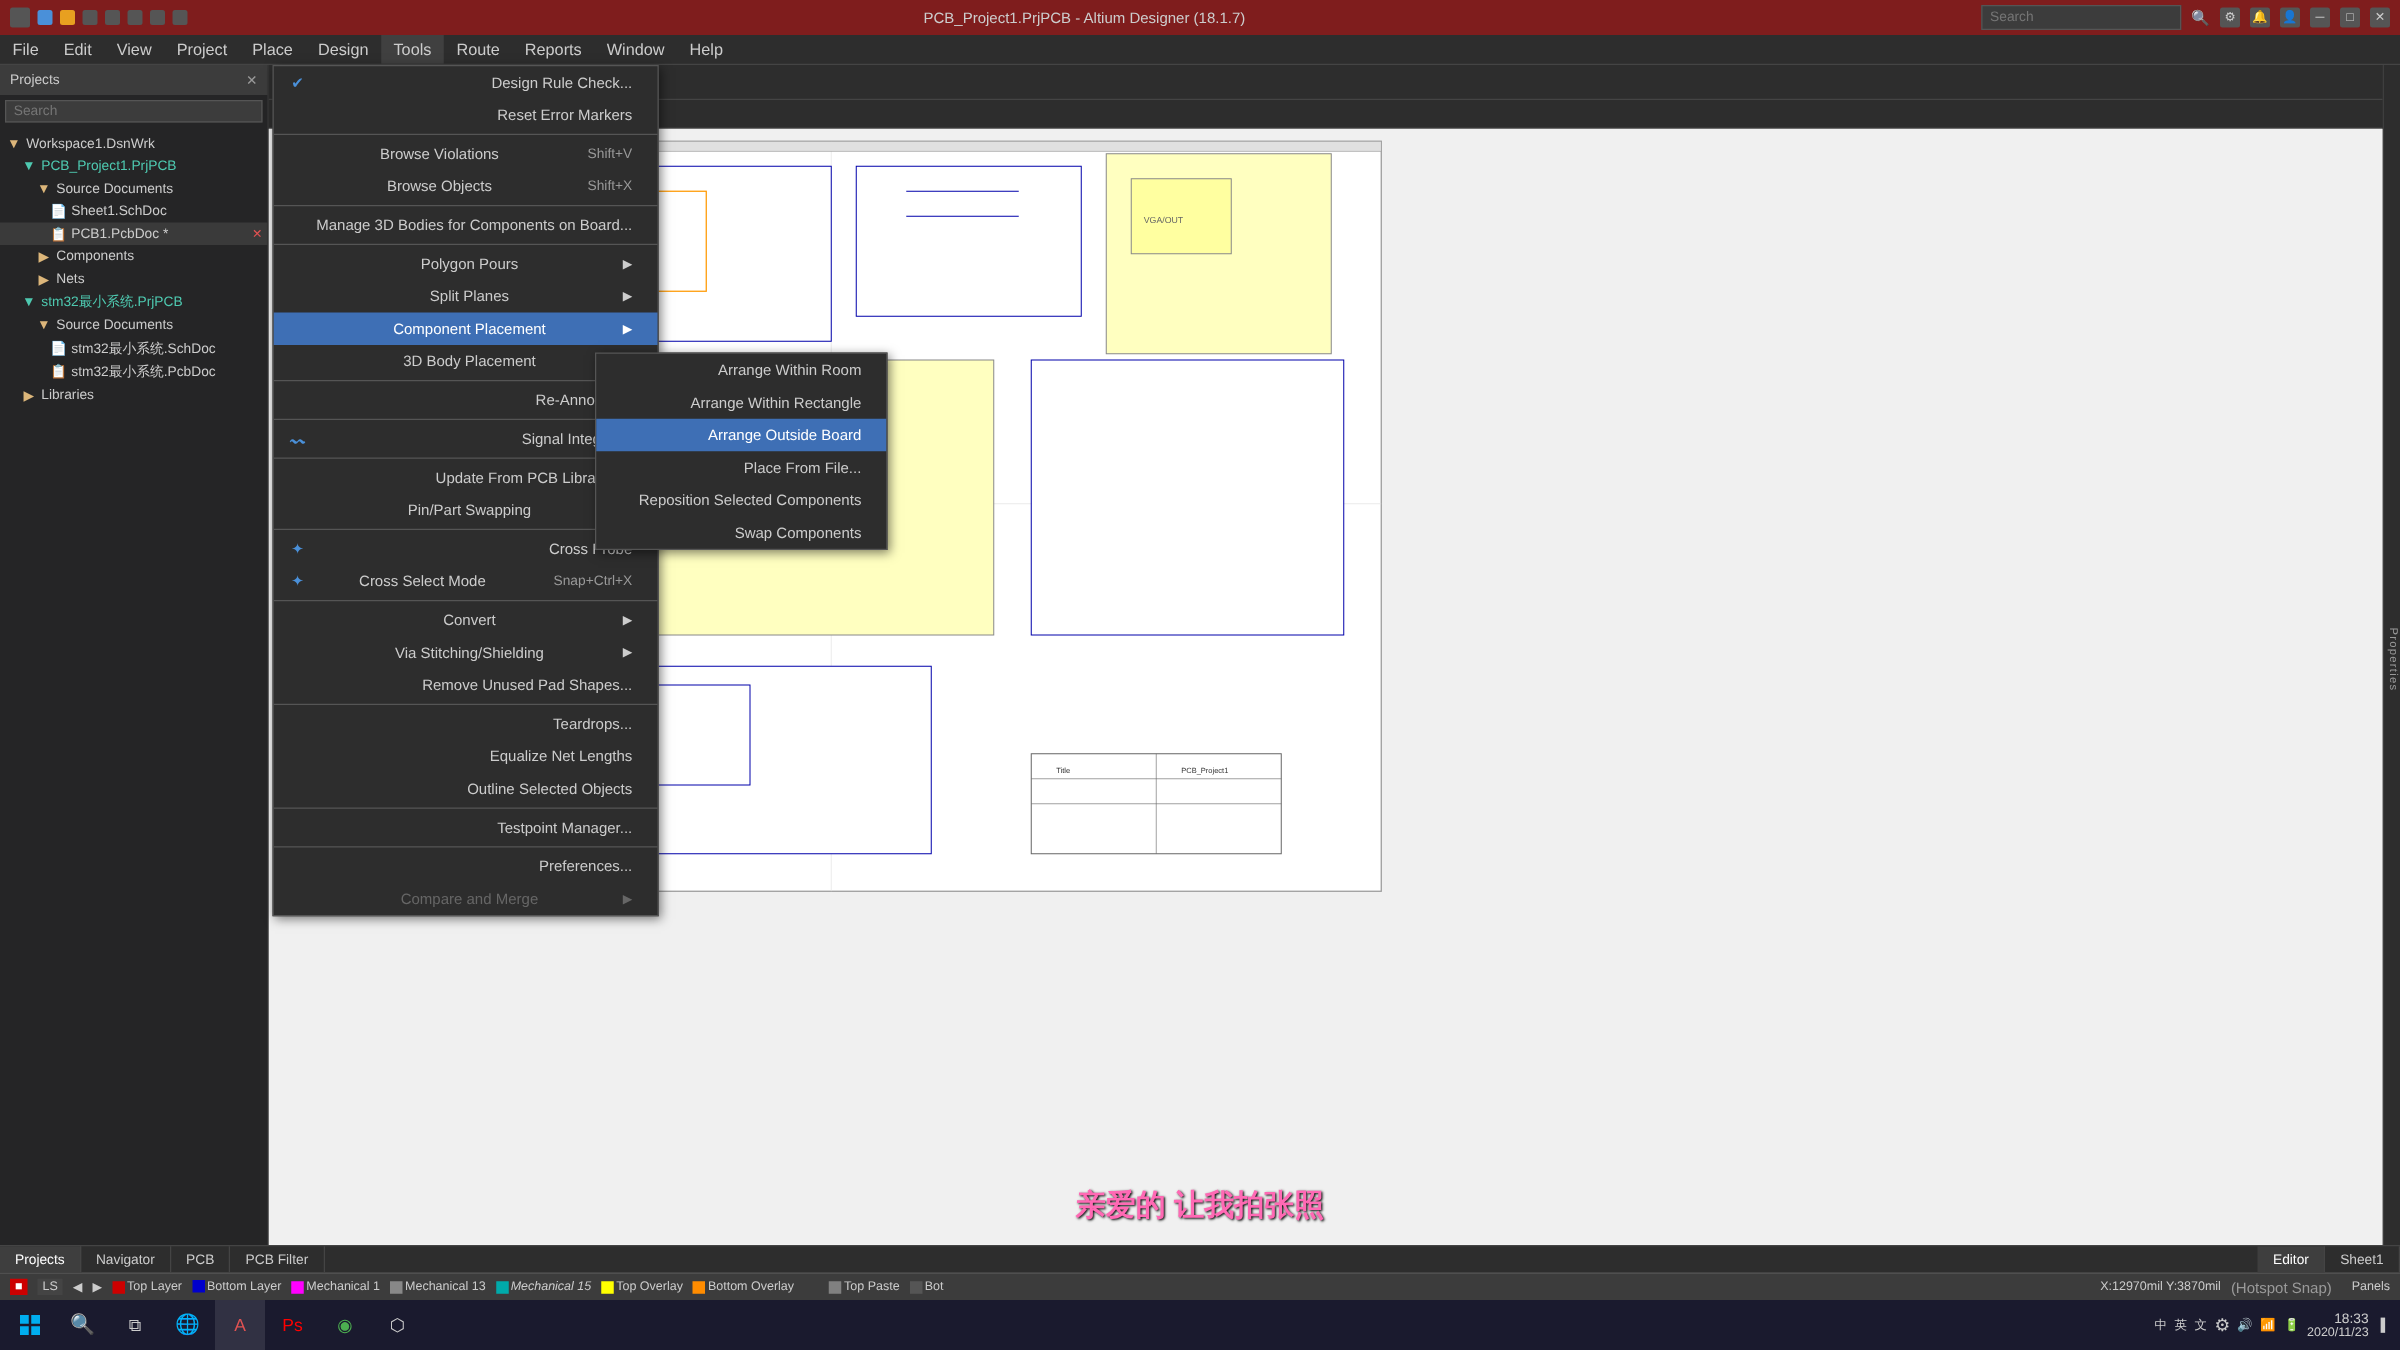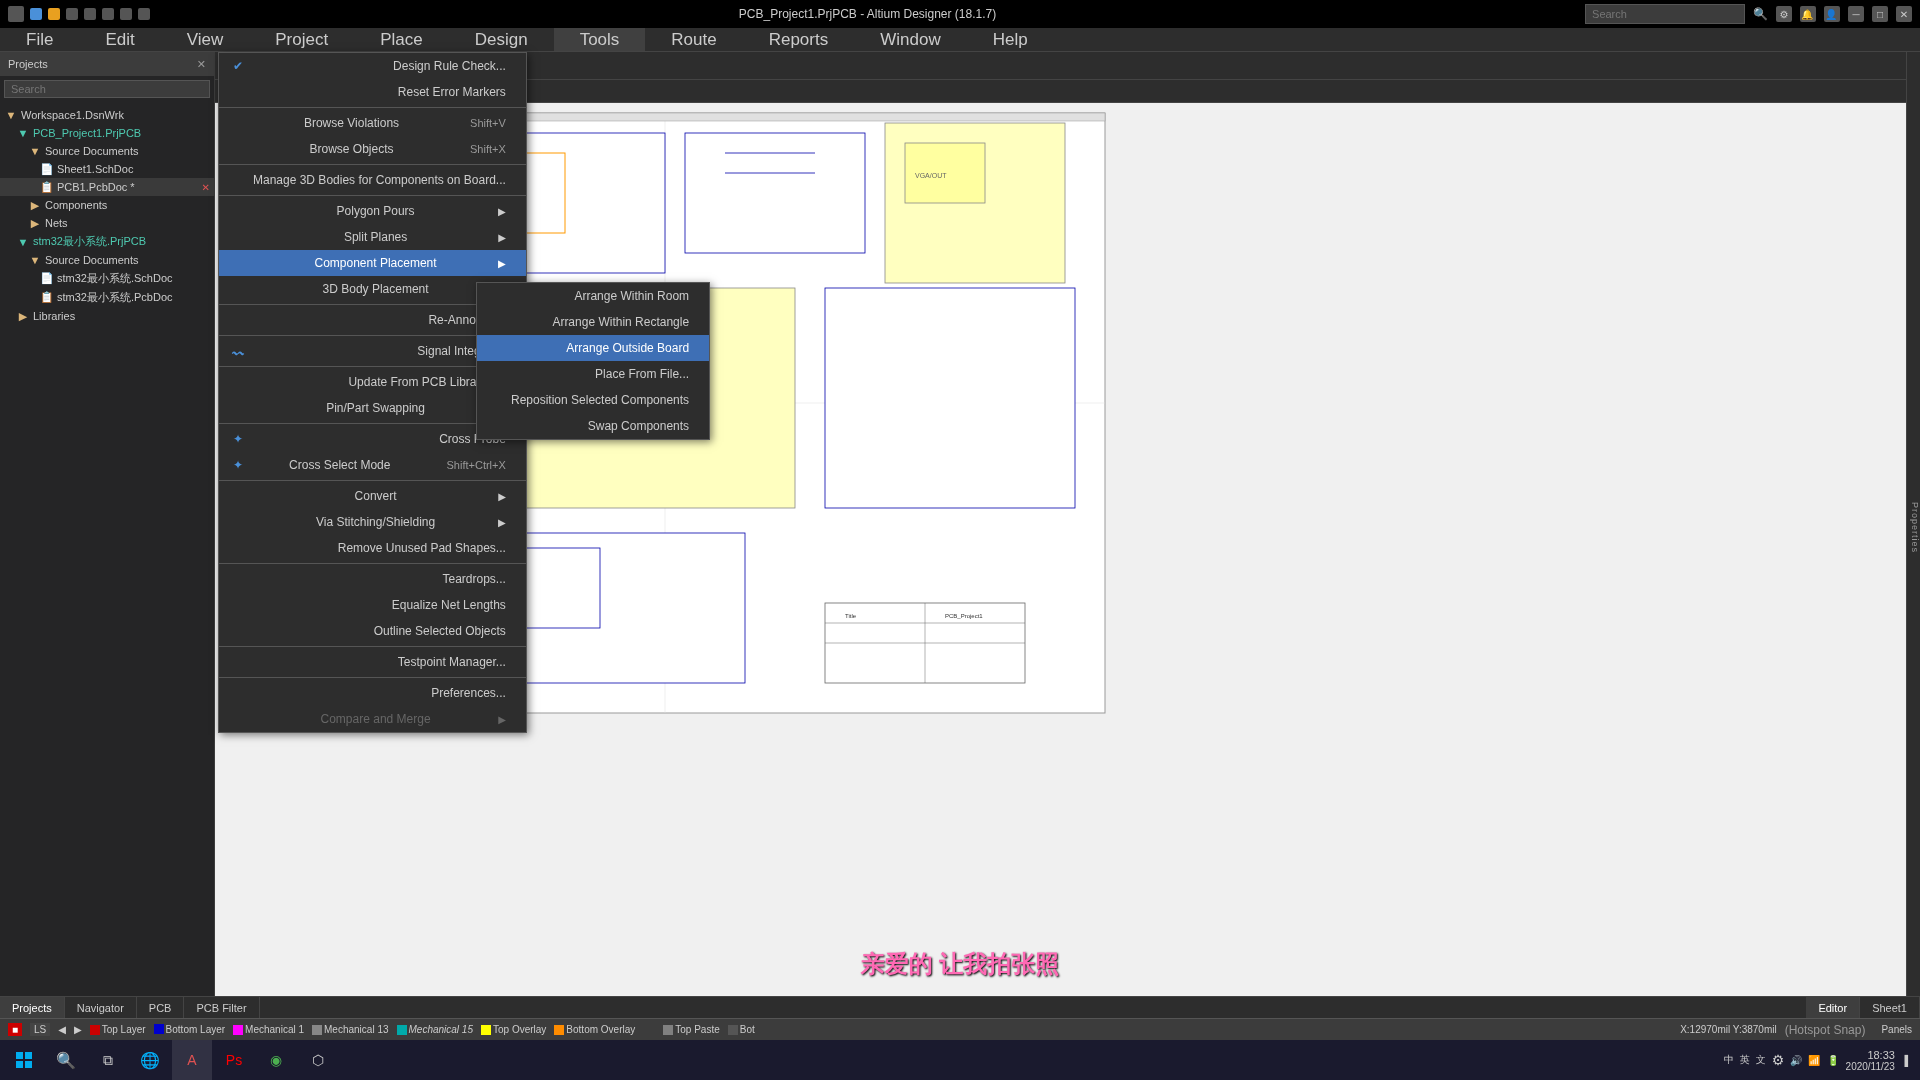--- a/index.html
+++ b/index.html
@@ -1,29 +1,29 @@
 <!DOCTYPE html>
 <html><head>
   <meta charset="utf-8">
   <style>
     * { margin: 0; padding: 0; box-sizing: border-box; }
     body { width: 1920px; height: 1080px; background: #2b2b2b; font-family: 'Segoe UI', Tahoma, sans-serif; font-size: 12px; color: #ccc; overflow: hidden; position: relative; }
 
     
-    #titlebar { width: 100%; height: 28px; background: #000000; display: flex; align-items: center; padding: 0 8px; justify-content: space-between; }
+    #titlebar { width: 100%; height: 28px; background: #7f1d1d; display: flex; align-items: center; padding: 0 8px; justify-content: space-between; }
     #titlebar-left { display: flex; align-items: center; gap: 6px; }
     .tbar-icon { width: 16px; height: 16px; background: #555; border-radius: 2px; }
     #titlebar-title { color: #ccc; font-size: 12px; flex: 1; text-align: center; }
     #titlebar-right { display: flex; align-items: center; gap: 8px; }
     #search-box { background: #3c3c3c; border: 1px solid #555; padding: 2px 6px; color: #ccc; font-size: 11px; width: 160px; height: 20px; }
     .win-btn { width: 16px; height: 16px; background: #555; border-radius: 2px; cursor: pointer; display: flex; align-items: center; justify-content: center; font-size: 10px; color: #ccc; }
 
     
     #menubar { width: 100%; height: 24px; background: #2d2d2d; display: flex; align-items: center; border-bottom: 1px solid #444; }
-    .menu-item { padding: 3px 26px; cursor: pointer; font-size: 17px; color: #ccc; height: 100%; display: flex; align-items: center; }
+    .menu-item { padding: 3px 10px; cursor: pointer; font-size: 13px; color: #ccc; height: 100%; display: flex; align-items: center; }
     .menu-item.active { background: #404040; }
 
     
     #main { display: flex; width: 100%; height: calc(100% - 52px - 22px - 22px); }
 
     
     #sidebar { width: 215px; background: #252526; border-right: 1px solid #3c3c3c; display: flex; flex-direction: column; }
     #sidebar-header { background: #3c3c3c; padding: 4px 8px; font-size: 11px; color: #ccc; display: flex; align-items: center; justify-content: space-between; height: 24px; }
     #sidebar-search { padding: 4px; }
     #sidebar-search input { width: 100%; background: #3c3c3c; border: 1px solid #555; color: #ccc; padding: 2px 6px; font-size: 11px; }
@@ -425,21 +425,21 @@
     <span class="dropdown-arrow">▶</span>
   </div>
   <div class="dropdown-sep"></div>
   <div class="dropdown-item">
     <span class="dropdown-item-icon" style="color:#4a90d9;">✦</span>
     <span>Cross Probe</span>
   </div>
   <div class="dropdown-item">
     <span class="dropdown-item-icon" style="color:#4a90d9;">✦</span>
     <span>Cross Select Mode</span>
-    <span class="dropdown-shortcut">Shift+Ctrl+X</span>
+    <span class="dropdown-shortcut">Snap+Ctrl+X</span>
   </div>
   <div class="dropdown-sep"></div>
   <div class="dropdown-item">
     <span class="dropdown-item-icon"></span>
     <span>Convert</span>
     <span class="dropdown-arrow">▶</span>
   </div>
   <div class="dropdown-item">
     <span class="dropdown-item-icon"></span>
     <span>Via Stitching/Shielding</span>

